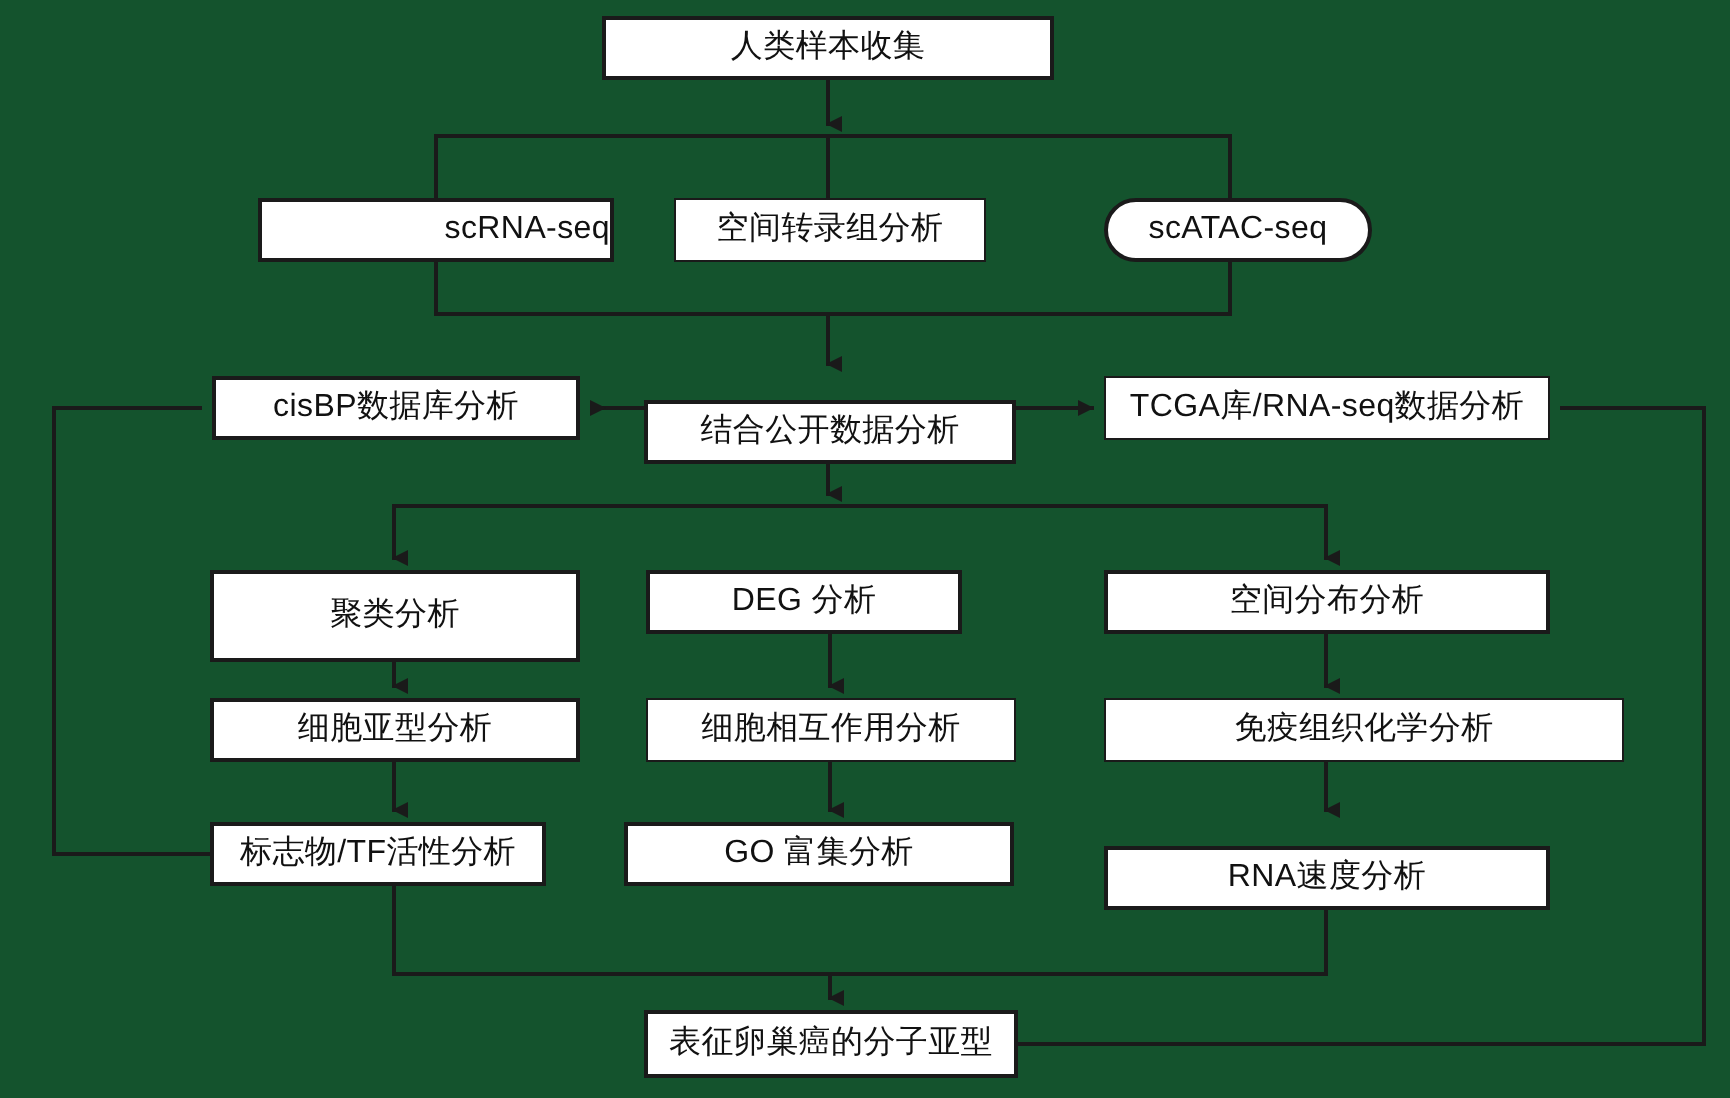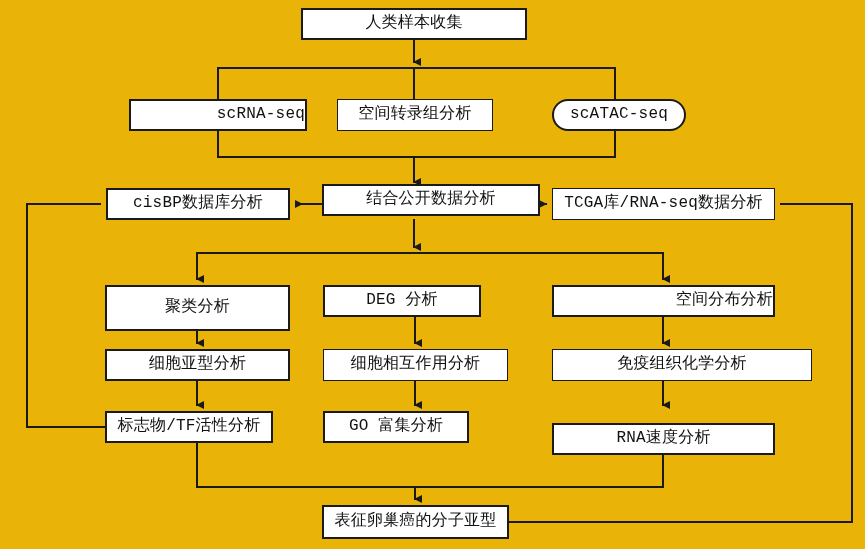--- a/index.html
+++ b/index.html
@@ -4,22 +4,22 @@
 <style>
   html, body {
     margin: 0;
     padding: 0;
     background: #ffffff;
   }
   #canvas {
     position: relative;
     width: 865px;
     height: 549px;
-    background: #eab308;
-    font-family: Liberation Mono, monospace;
+    background: #14532d;
+    font-family: Liberation Sans, sans-serif;
     overflow: hidden;
   }
   #connectors {
     position: absolute;
     left: 0;
     top: 0;
     width: 865px;
     height: 549px;
     pointer-events: none;
   }
@@ -118,57 +118,57 @@
   </div>
 
   <div class="node" style="left:552px; top:99px; width:134px; height:32px;border-radius:16px;">
     <span class="node-label">scATAC-seq</span>
   </div>
 
   <div class="node" style="left:106px; top:188px; width:184px; height:32px;">
     <span class="node-label">cisBP数据库分析</span>
   </div>
 
-  <div class="node" style="left:322px; top:184px; width:218px; height:32px;">
+  <div class="node" style="left:322px; top:200px; width:186px; height:32px;">
     <span class="node-label">结合公开数据分析</span>
   </div>
 
   <div class="node thin" style="left:552px; top:188px; width:223px; height:32px;">
     <span class="node-label">TCGA库/RNA-seq数据分析</span>
   </div>
 
   <div class="node" style="left:105px; top:285px; width:185px; height:46px;">
     <span class="node-label">聚类分析</span>
   </div>
 
   <div class="node" style="left:323px; top:285px; width:158px; height:32px;">
     <span class="node-label">DEG 分析</span>
   </div>
 
-  <div class="node" style="left:552px; top:285px; width:223px; height:32px;justify-content:flex-end;">
+  <div class="node" style="left:552px; top:285px; width:223px; height:32px;">
     <span class="node-label">空间分布分析</span>
   </div>
 
   <div class="node" style="left:105px; top:349px; width:185px; height:32px;">
     <span class="node-label">细胞亚型分析</span>
   </div>
 
   <div class="node thin" style="left:323px; top:349px; width:185px; height:32px;">
     <span class="node-label">细胞相互作用分析</span>
   </div>
 
   <div class="node thin" style="left:552px; top:349px; width:260px; height:32px;">
     <span class="node-label">免疫组织化学分析</span>
   </div>
 
   <div class="node" style="left:105px; top:411px; width:168px; height:32px;">
     <span class="node-label">标志物/TF活性分析</span>
   </div>
 
-  <div class="node" style="left:323px; top:411px; width:146px; height:32px;">
+  <div class="node" style="left:312px; top:411px; width:195px; height:32px;">
     <span class="node-label">GO 富集分析</span>
   </div>
 
   <div class="node" style="left:552px; top:423px; width:223px; height:32px;">
     <span class="node-label">RNA速度分析</span>
   </div>
 
   <div class="node" style="left:322px; top:505px; width:187px; height:34px;">
     <span class="node-label">表征卵巢癌的分子亚型</span>
   </div>

